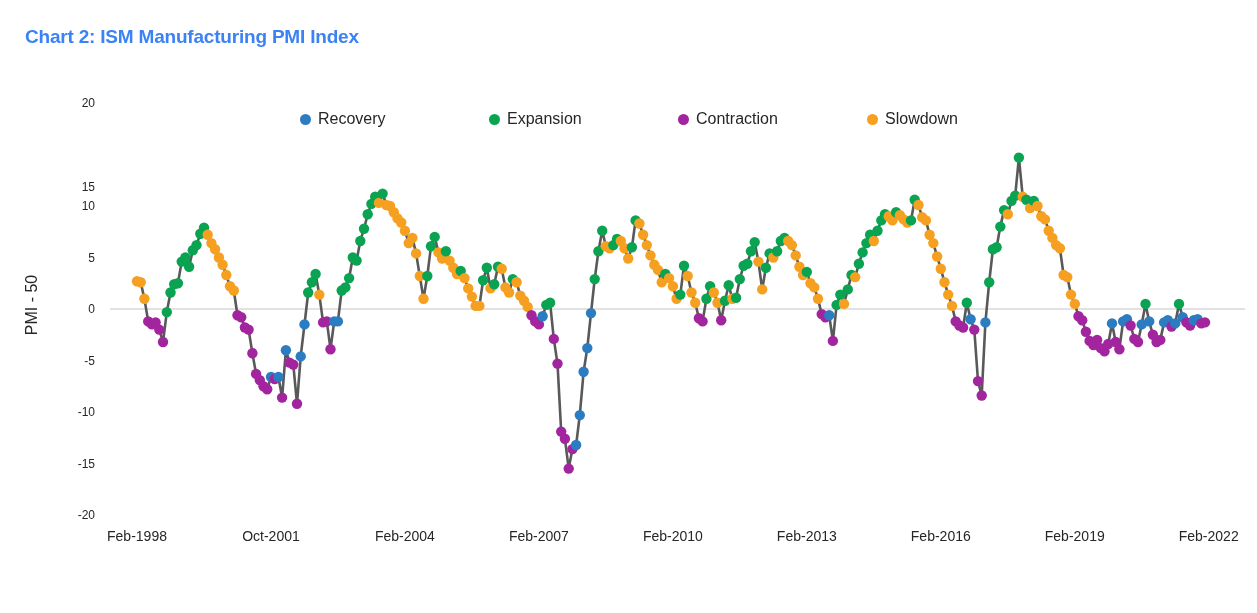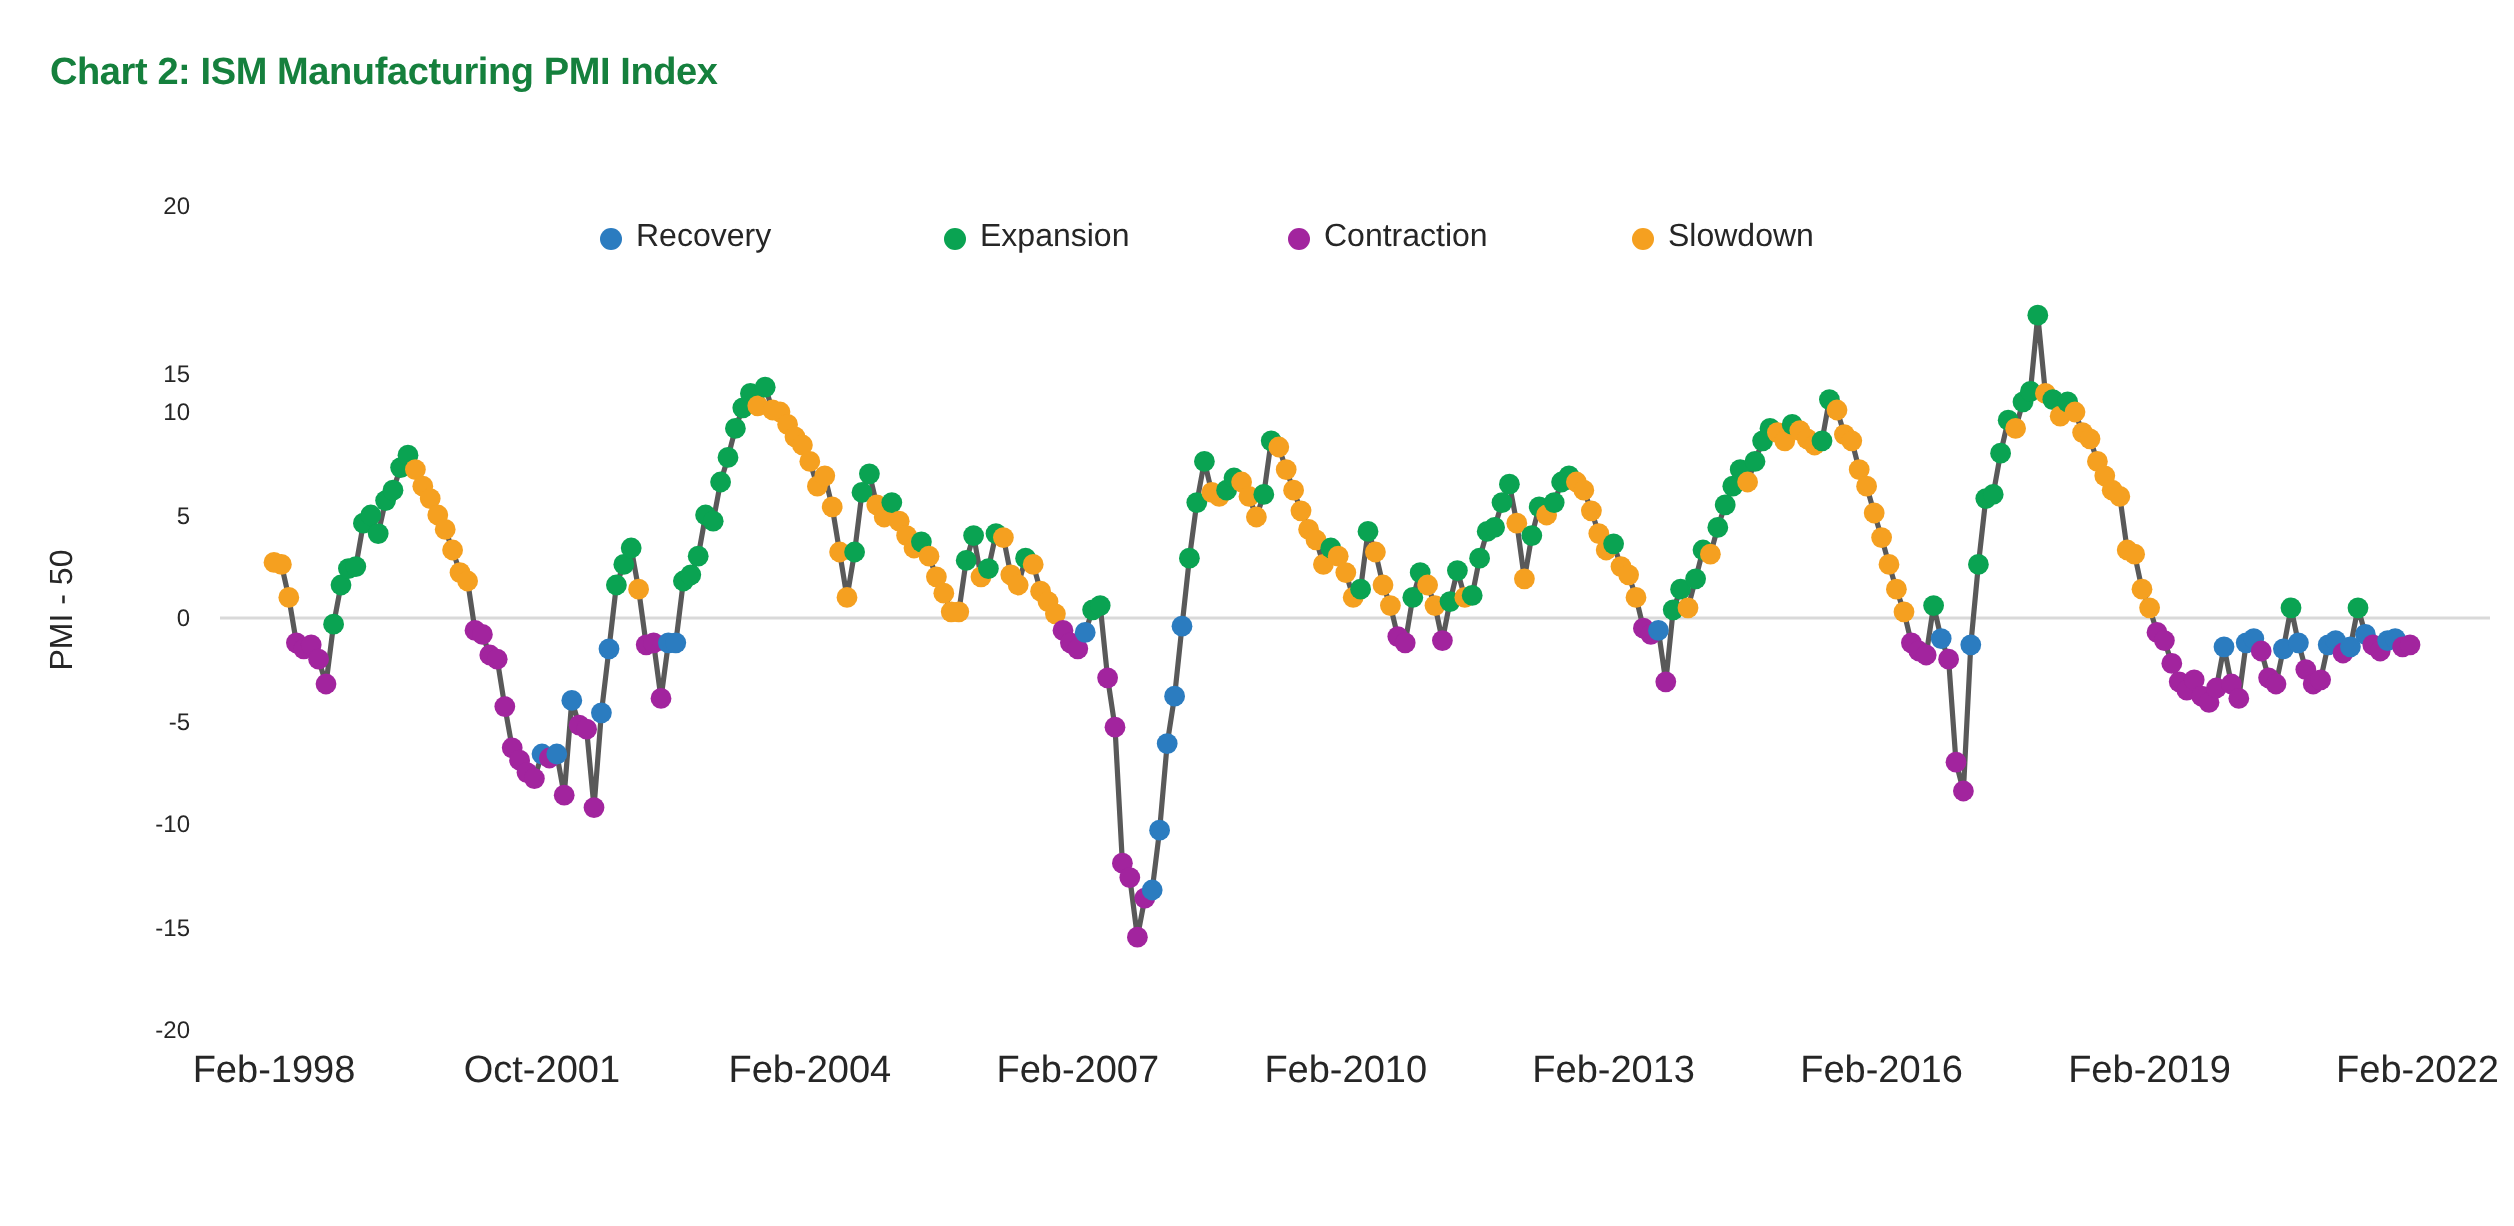--- a/index.html
+++ b/index.html
@@ -3,40 +3,40 @@
 <meta charset="utf-8">
 <style>
   html,body{margin:0;padding:0;}
   body{
     width:1257px;height:613px;background:#ffffff;
     font-family:"Liberation Sans", sans-serif;
     overflow:hidden;position:relative;
   }
   #chart-title{
     position:absolute;left:25px;top:26px;
-    font-size:19px;font-weight:bold;color:#15803d;
+    font-size:19px;font-weight:bold;color:#3b82f6;
     letter-spacing:-0.2px;white-space:nowrap;
   }
   #plot-area{position:absolute;left:0;top:0;width:1257px;height:613px;}
   .y-tick-label{
     position:absolute;text-align:right;width:48px;
     font-size:12px;color:#262626;line-height:16px;
   }
   .x-tick-label{
     position:absolute;text-align:center;width:110px;
-    font-size:19px;color:#262626;line-height:16px;
+    font-size:14px;color:#262626;line-height:16px;
   }
   #y-axis-title{
     position:absolute;left:-38px;top:296px;width:140px;
     transform:rotate(-90deg);transform-origin:center center;
     text-align:center;font-size:16px;color:#262626;
   }
   #legend{
     position:absolute;left:300px;top:110px;
-    display:flex;align-items:flex-end;gap:0px;
+    display:flex;align-items:flex-end;gap:17px;
   }
   .legend-item{display:flex;align-items:center;width:172px;}
   .legend-dot{
     width:11px;height:11px;border-radius:50%;
     display:inline-block;margin-right:7px;flex:0 0 auto;
   }
   .legend-label{font-size:16px;color:#262626;white-space:nowrap;}
   #svg-chart{position:absolute;left:0;top:0;}
 </style>
 </head>

